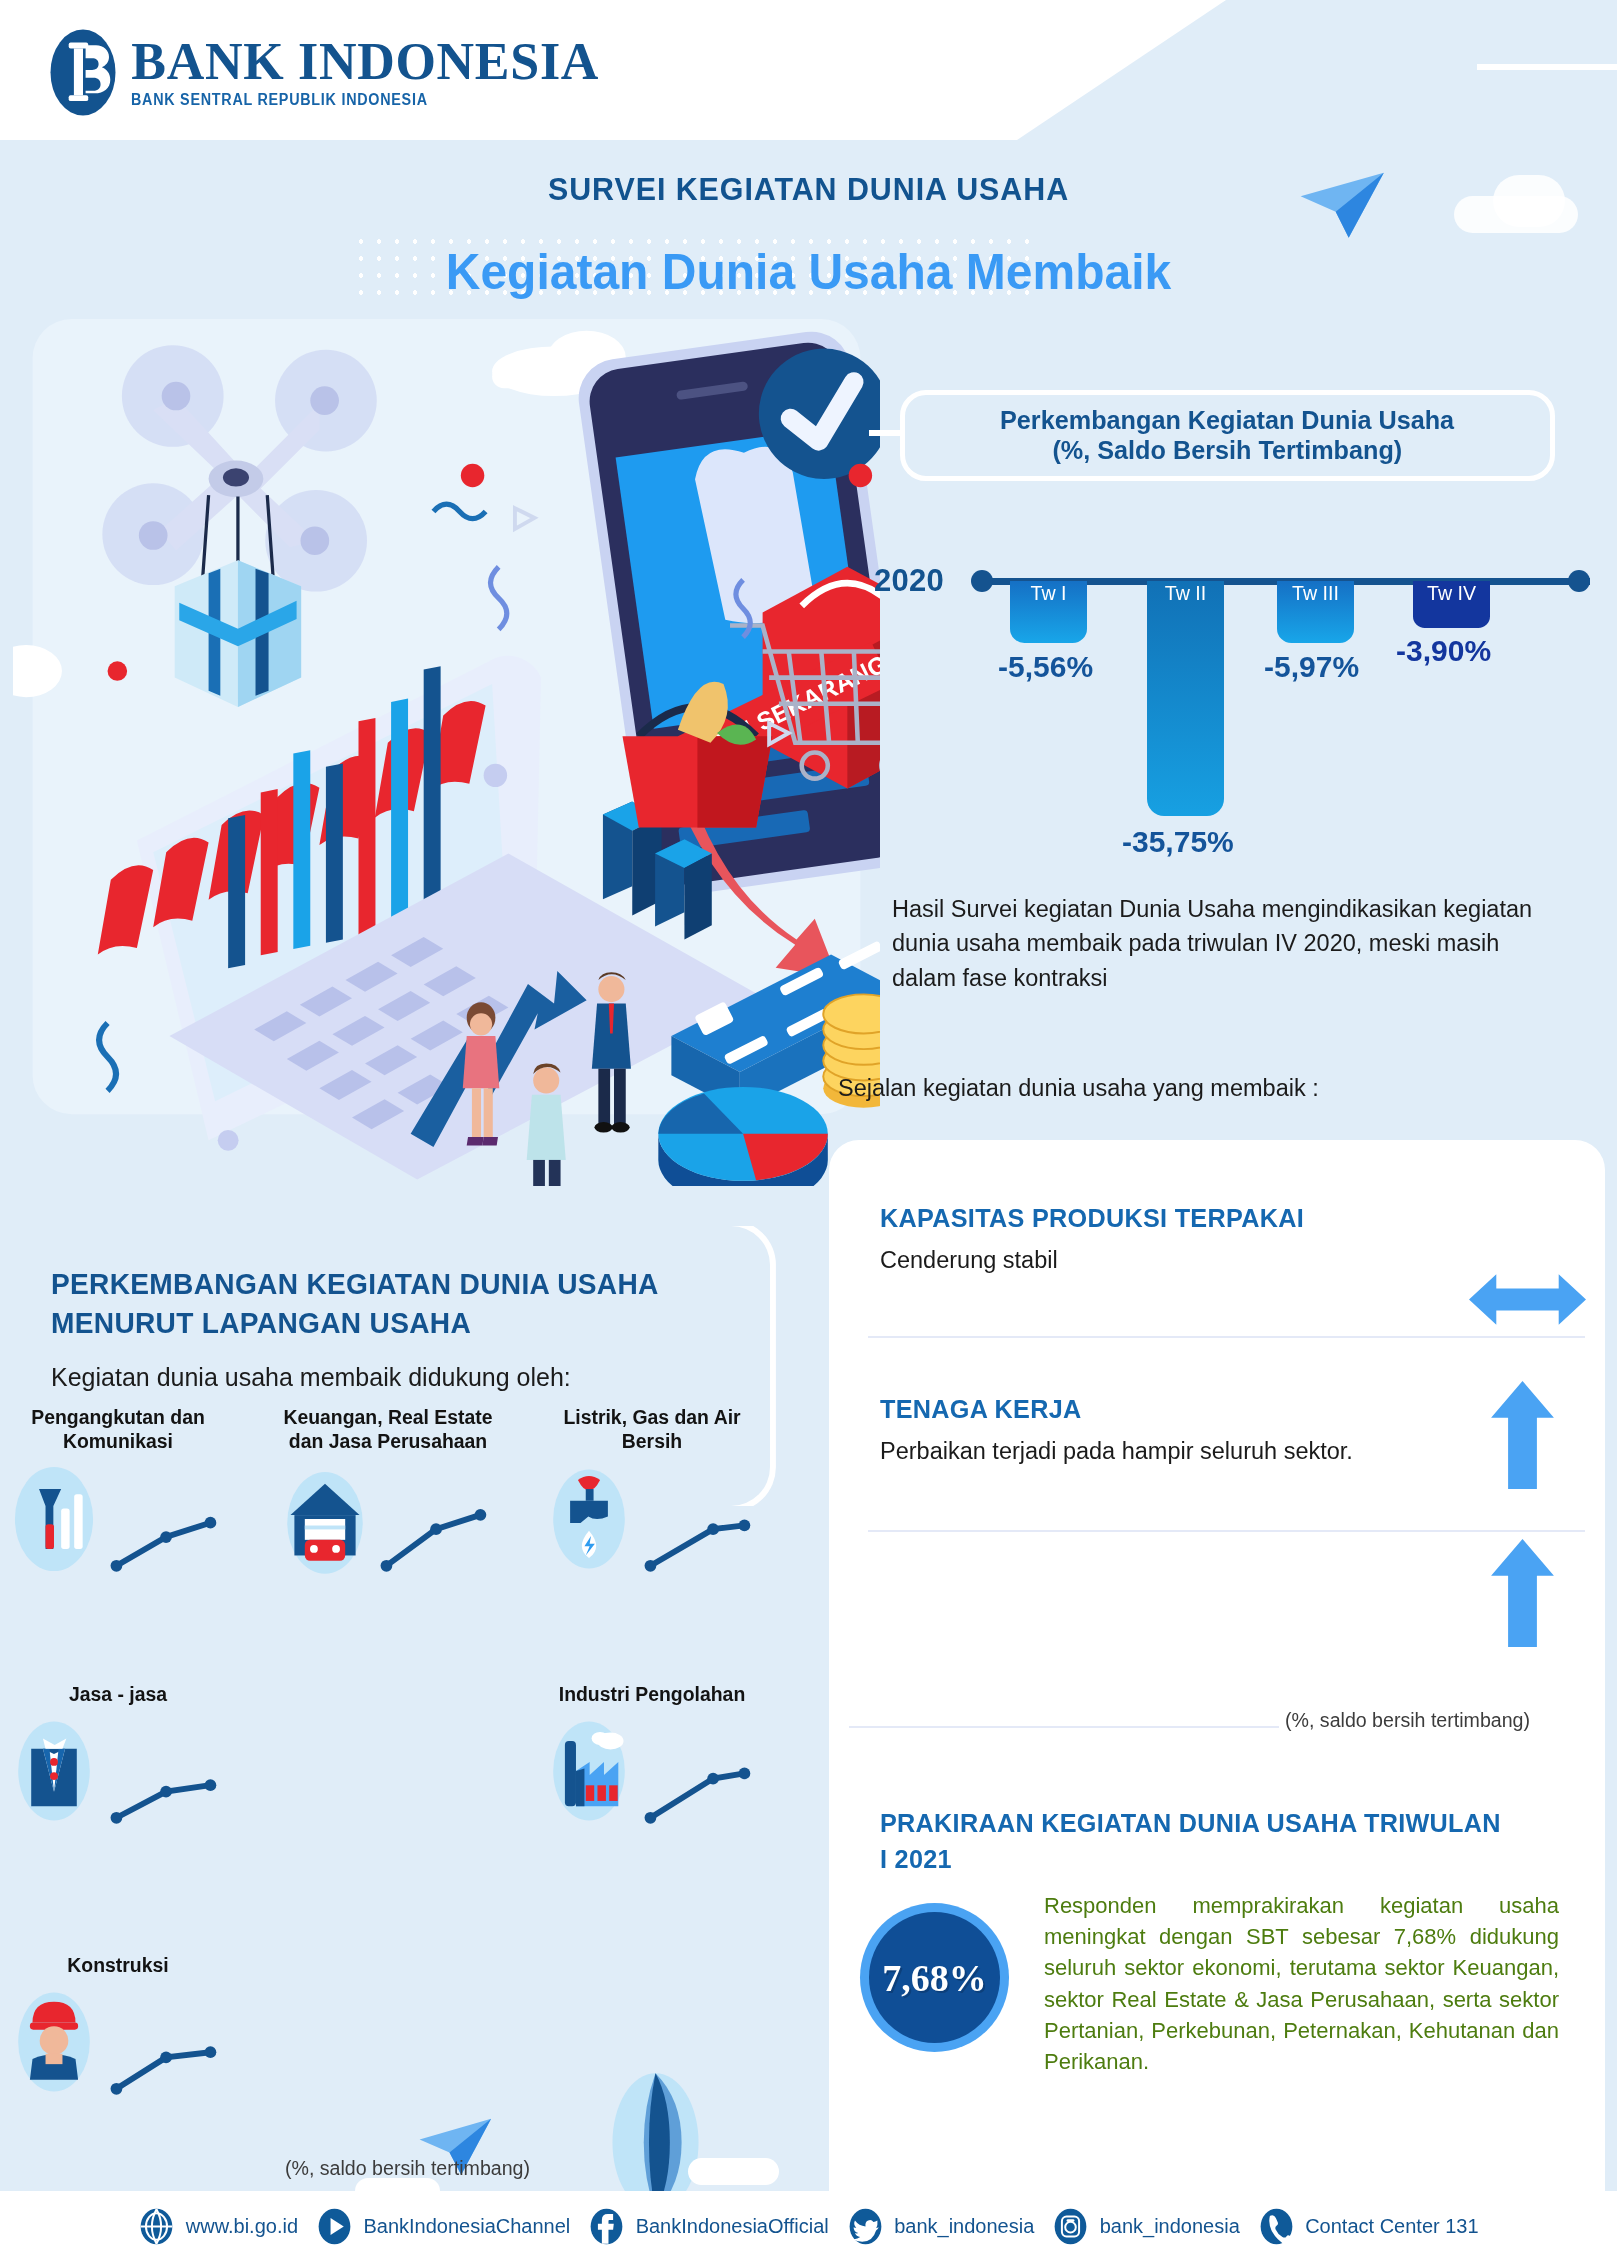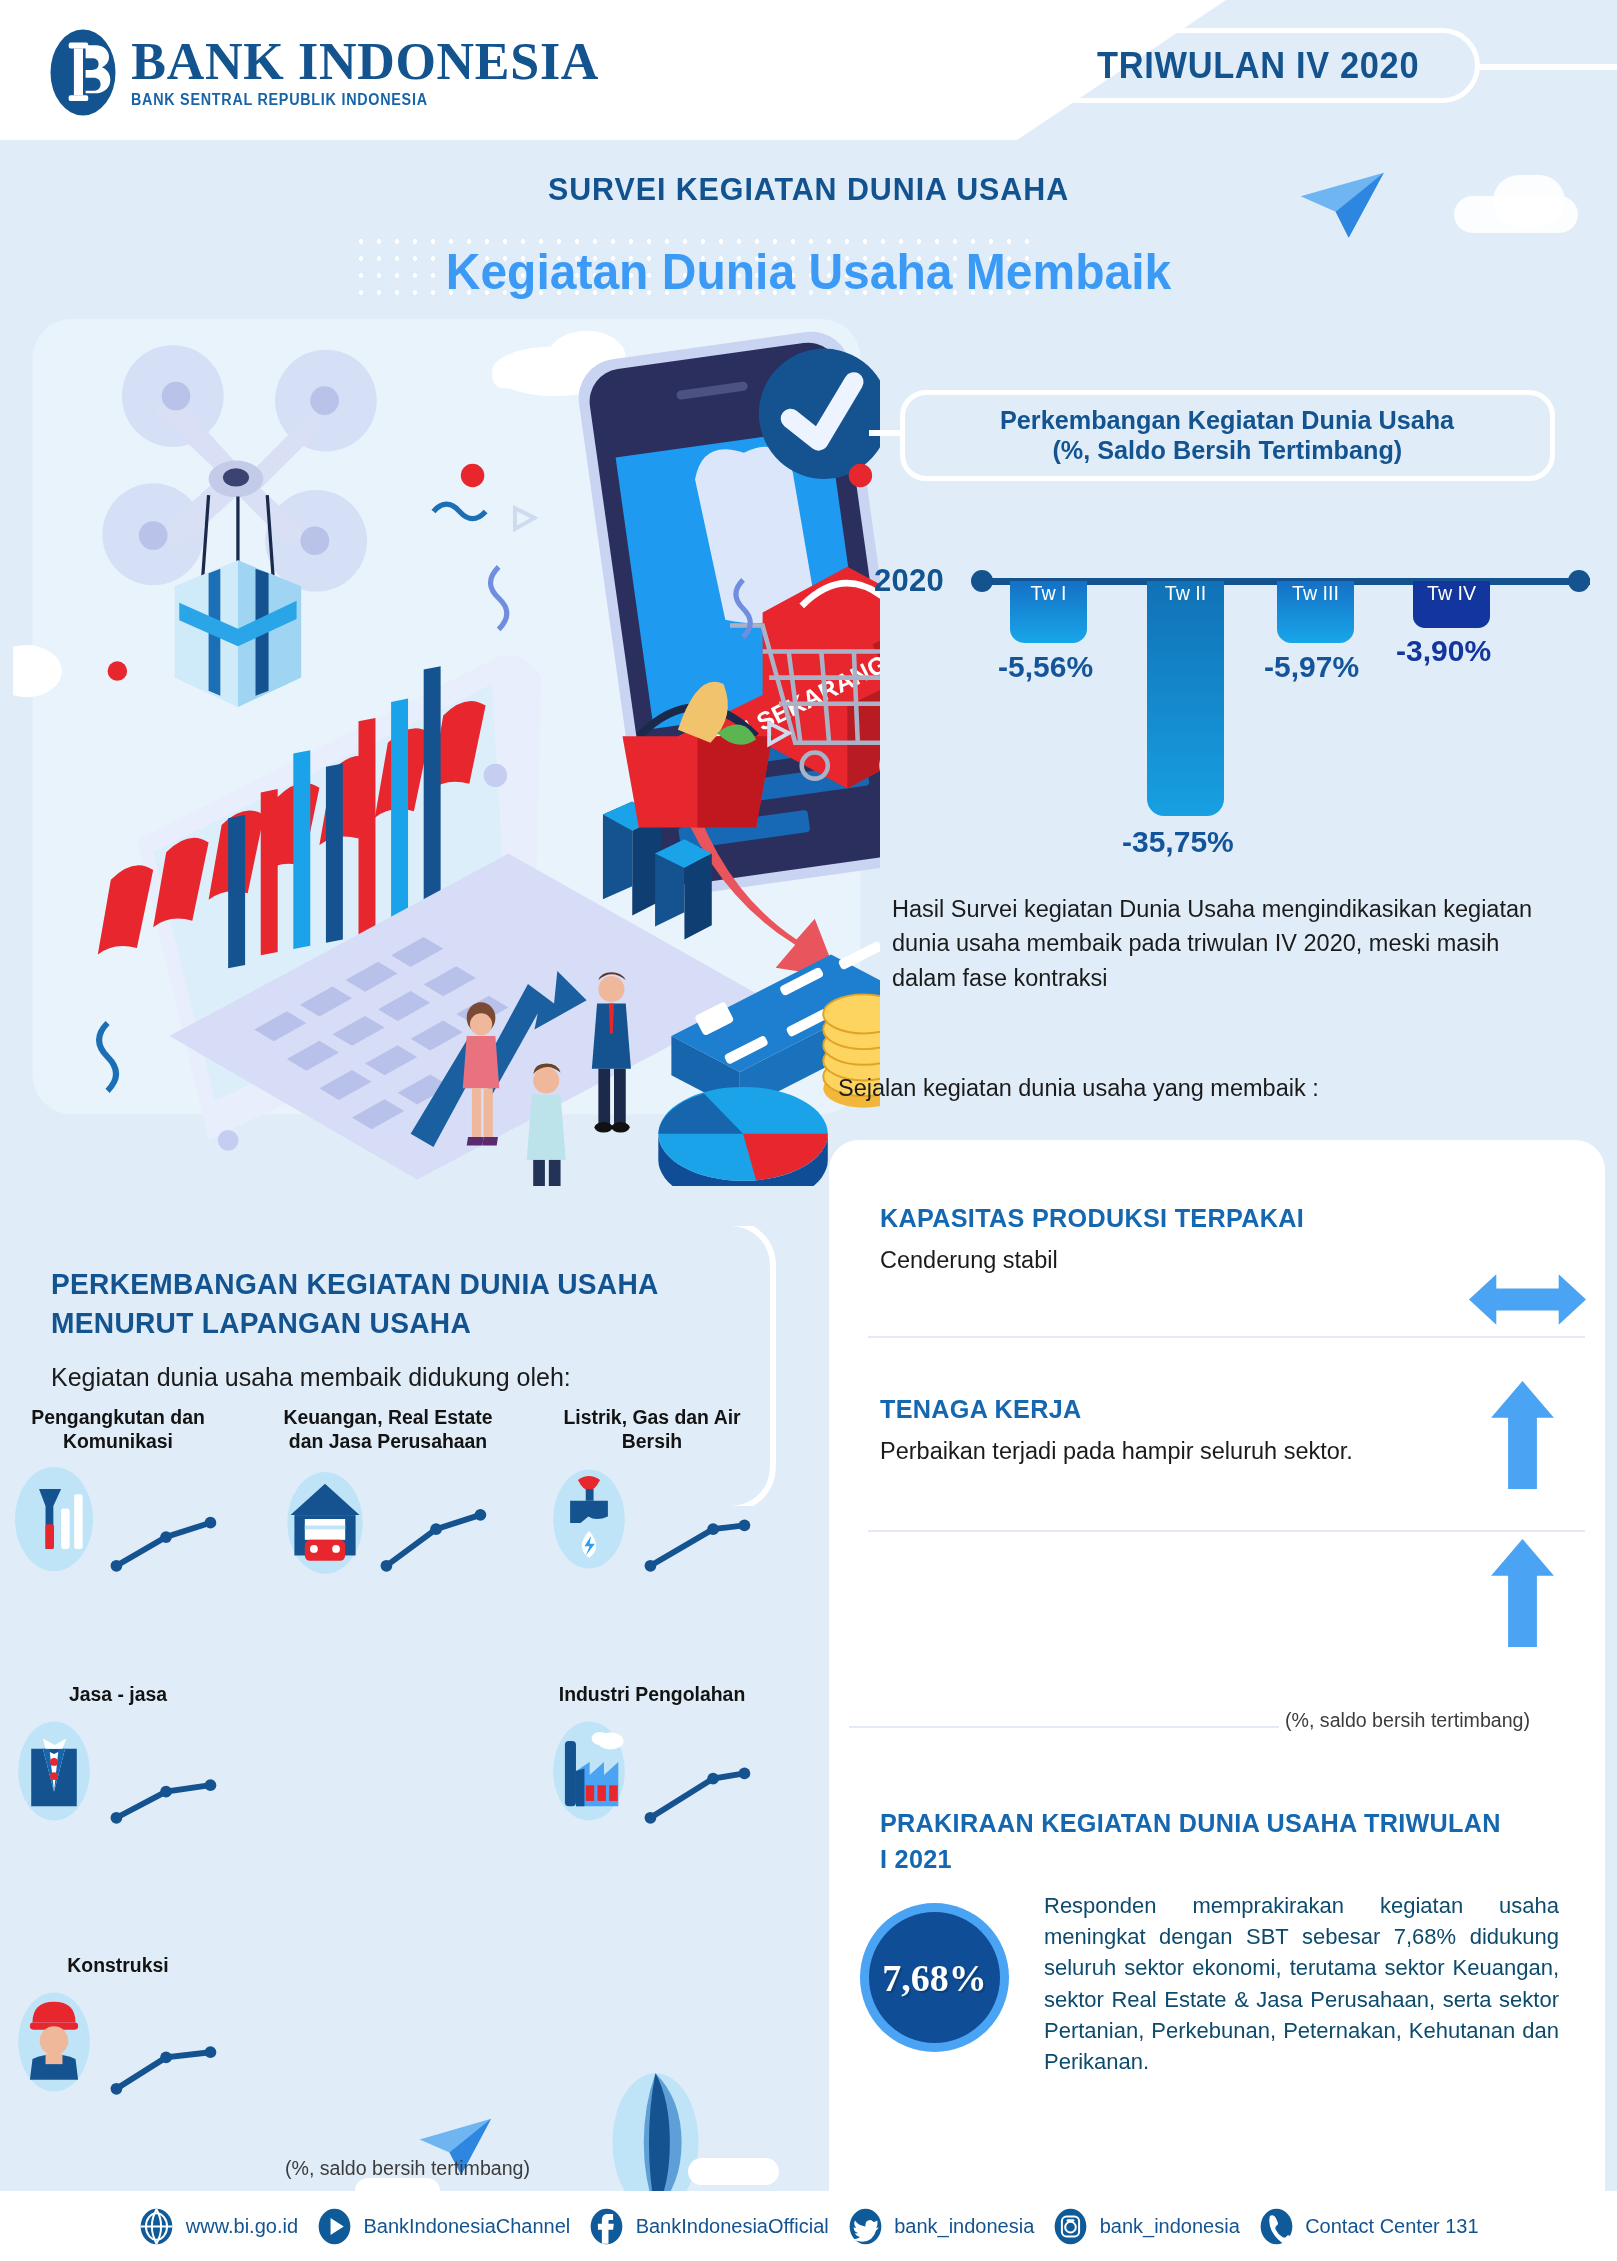--- a/index.html
+++ b/index.html
@@ -182,21 +182,21 @@
     position: absolute; left: 9px; top: 9px; right: 9px; bottom: 9px;
     border-radius: 50%; background: #0f4e96;
     display: flex; align-items: center; justify-content: center;
   }
   .circle-stat .core span {
     color: #ffffff; font-size: 38px; font-weight: 700;
     text-shadow: 2px 2px 0 rgba(0,0,0,0.18);
   }
   .forecast-body {
     position: absolute; left: 215px; top: 1082px; width: 515px;
-    font-size: 22px; color: #0c4a6e; line-height: 1.42;
+    font-size: 22px; color: #4d7c0f; line-height: 1.42;
     text-align: justify;
   }
 
   
   .sector-head-card {
     position: absolute; top: 1226px; left: -39px;
     width: 809px; height: 280px;
     background: #e0edf8;
     border-top-right-radius: 39px; border-bottom-right-radius: 39px;
     box-shadow: 0 0 0 5.9px #ffffff;
@@ -256,23 +256,20 @@
         <rect x="30" y="105" width="30" height="9" rx="3"></rect>
         <path d="M56 28 h16 c12 0 20 8 20 18 0 8-5 13-11 16 7 3 13 9 13 19 0 13-10 21-24 21 H56 V98 h12 c7 0 11-4 11-10 0-6-4-10-11-10 H56 V66 h10 c6 0 10-3 10-9 0-6-4-9-10-9 H56 Z"></path>
       </g>
     </svg>
     <div>
       <div class="logo-text-main">BANK INDONESIA</div>
       <div class="logo-text-sub">BANK SENTRAL REPUBLIK INDONESIA</div>
     </div>
   </div>
 
-  <div class="quarter-badge">
-    <span>TRIWULAN IV 2020</span>
-  </div>
   <div class="badge-tail"></div>
 </div>
 
 <div class="dot-grid"></div>
 <div class="survey-title">SURVEI KEGIATAN DUNIA USAHA</div>
 <div class="main-title">Kegiatan Dunia Usaha Membaik</div>
 
 <svg style="position:absolute;top:170px;left:1298px;width:91px;height:72px" viewBox="0 0 140 110">
   <path d="M4 40 L132 4 L78 104 L58 64 Z" fill="#6fb5f2"></path>
   <path d="M58 64 L132 4 L78 104 Z" fill="#2d86e0"></path>

